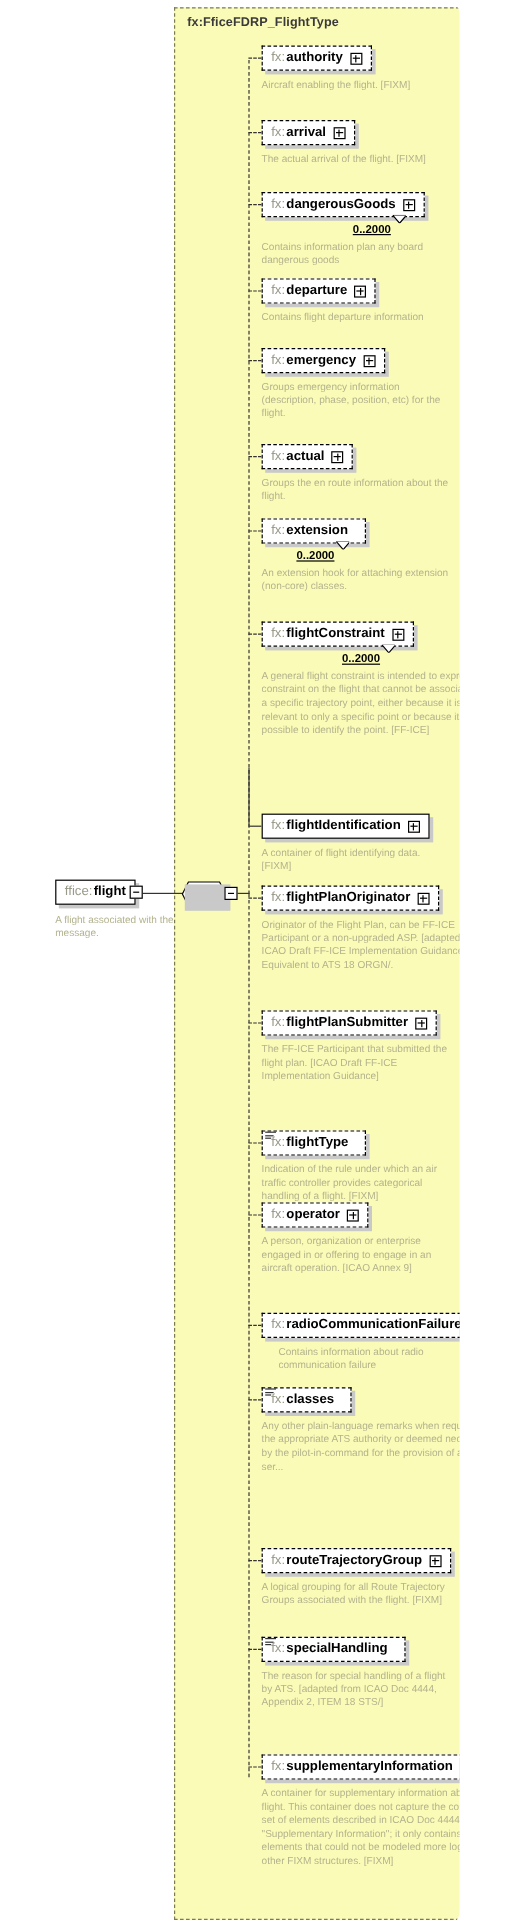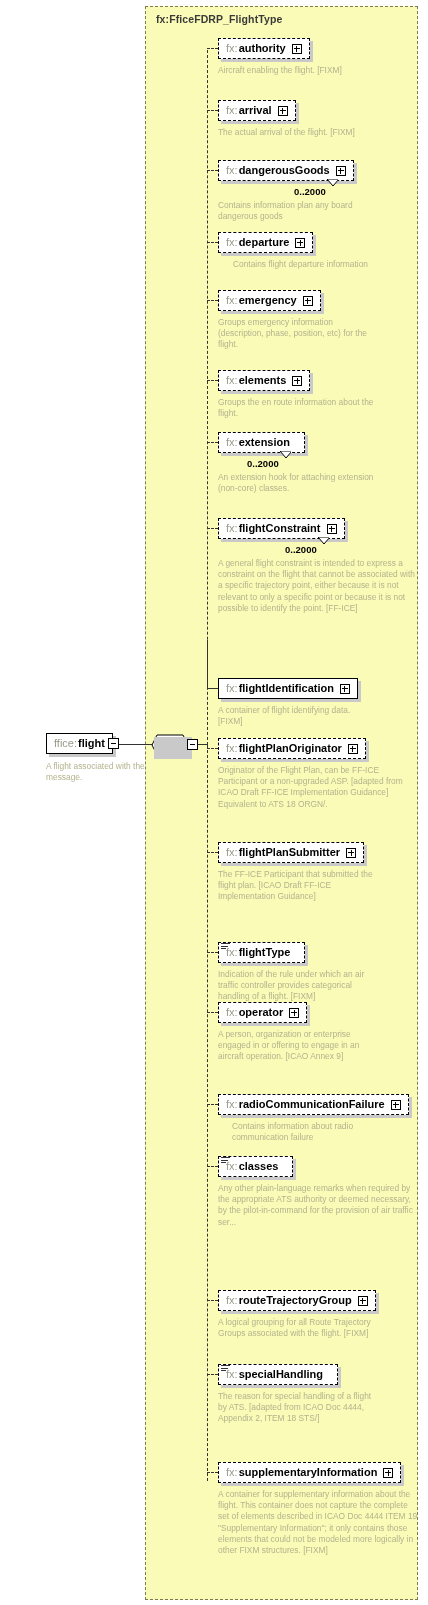--- a/index.html
+++ b/index.html
@@ -3,21 +3,21 @@
 <meta charset="utf-8">
 <style>
   * { box-sizing: border-box; }
   html, body {
     margin: 0; padding: 0;
     background: #ffffff;
     font-family: "Liberation Sans", sans-serif;
   }
   #canvas {
     position: relative;
-    width: 428px;
+    width: 383px;
     height: 1605px;
     background: #ffffff;
     overflow: hidden;
     border-radius: 12px;
   }
 
   
   .type-panel {
     position: absolute;
     left: 145px;
@@ -139,20 +139,21 @@
     width: 156px;
   }
   .doc.wide { width: 200px; }
 
   
   .card {
     position: absolute;
     font-size: 9.5px;
     font-weight: bold;
     color: #000;
+    text-decoration: underline;
   }
   .chev-o {
     position: absolute;
     z-index: 3;
     width: 11px; height: 7px;
     overflow: hidden;
   }
   .chev-o svg { display: block; }
 
   
@@ -242,32 +243,32 @@
         </svg>
       </div>
       <div class="card" style="left: 294px; top: 186px;">0..2000</div>
       <div class="doc" style="left: 218px; top: 200px;">Contains information plan any board dangerous goods</div>
       <div class="hline" style="left: 207px; top: 242px; width: 11px;"></div>
       <div class="node optional" style="position: absolute; left: 218px; top: 232px;"><div class="shadow"></div><div class="nbox">
           <span class="pfx">fx:</span>
           <span class="nm">departure</span>
           <span class="expander plus"></span>
         </div></div>
-      <div class="doc" style="left: 233px; top: 259px;">Contains flight departure information</div>
+      <div class="doc" style="left: 218px; top: 259px;">Contains flight departure information</div>
       <div class="hline" style="left: 207px; top: 300px; width: 11px;"></div>
       <div class="node optional" style="position: absolute; left: 218px; top: 290px;"><div class="shadow"></div><div class="nbox">
           <span class="pfx">fx:</span>
           <span class="nm">emergency</span>
           <span class="expander plus"></span>
         </div></div>
       <div class="doc" style="left: 218px; top: 317px;">Groups emergency information (description, phase, position, etc) for the flight.</div>
       <div class="hline" style="left: 207px; top: 380px; width: 11px;"></div>
       <div class="node optional" style="position: absolute; left: 218px; top: 370px;"><div class="shadow"></div><div class="nbox">
           <span class="pfx">fx:</span>
-          <span class="nm">elements</span>
+          <span class="nm">actual</span>
           <span class="expander plus"></span>
         </div></div>
       <div class="doc" style="left: 218px; top: 397px;">Groups the en route information about the flight.</div>
       <div class="hline" style="left: 207px; top: 442px; width: 11px;"></div>
       <div class="node optional" style="position: absolute; left: 218px; top: 432px;"><div class="shadow"></div><div class="nbox">
           <span class="pfx">fx:</span>
           <span class="nm">extension</span>
           <span style="display: inline-block; width: 7px;"></span>
         </div></div>
       <div class="chev-o" style="left: 280px; top: 451px;">

